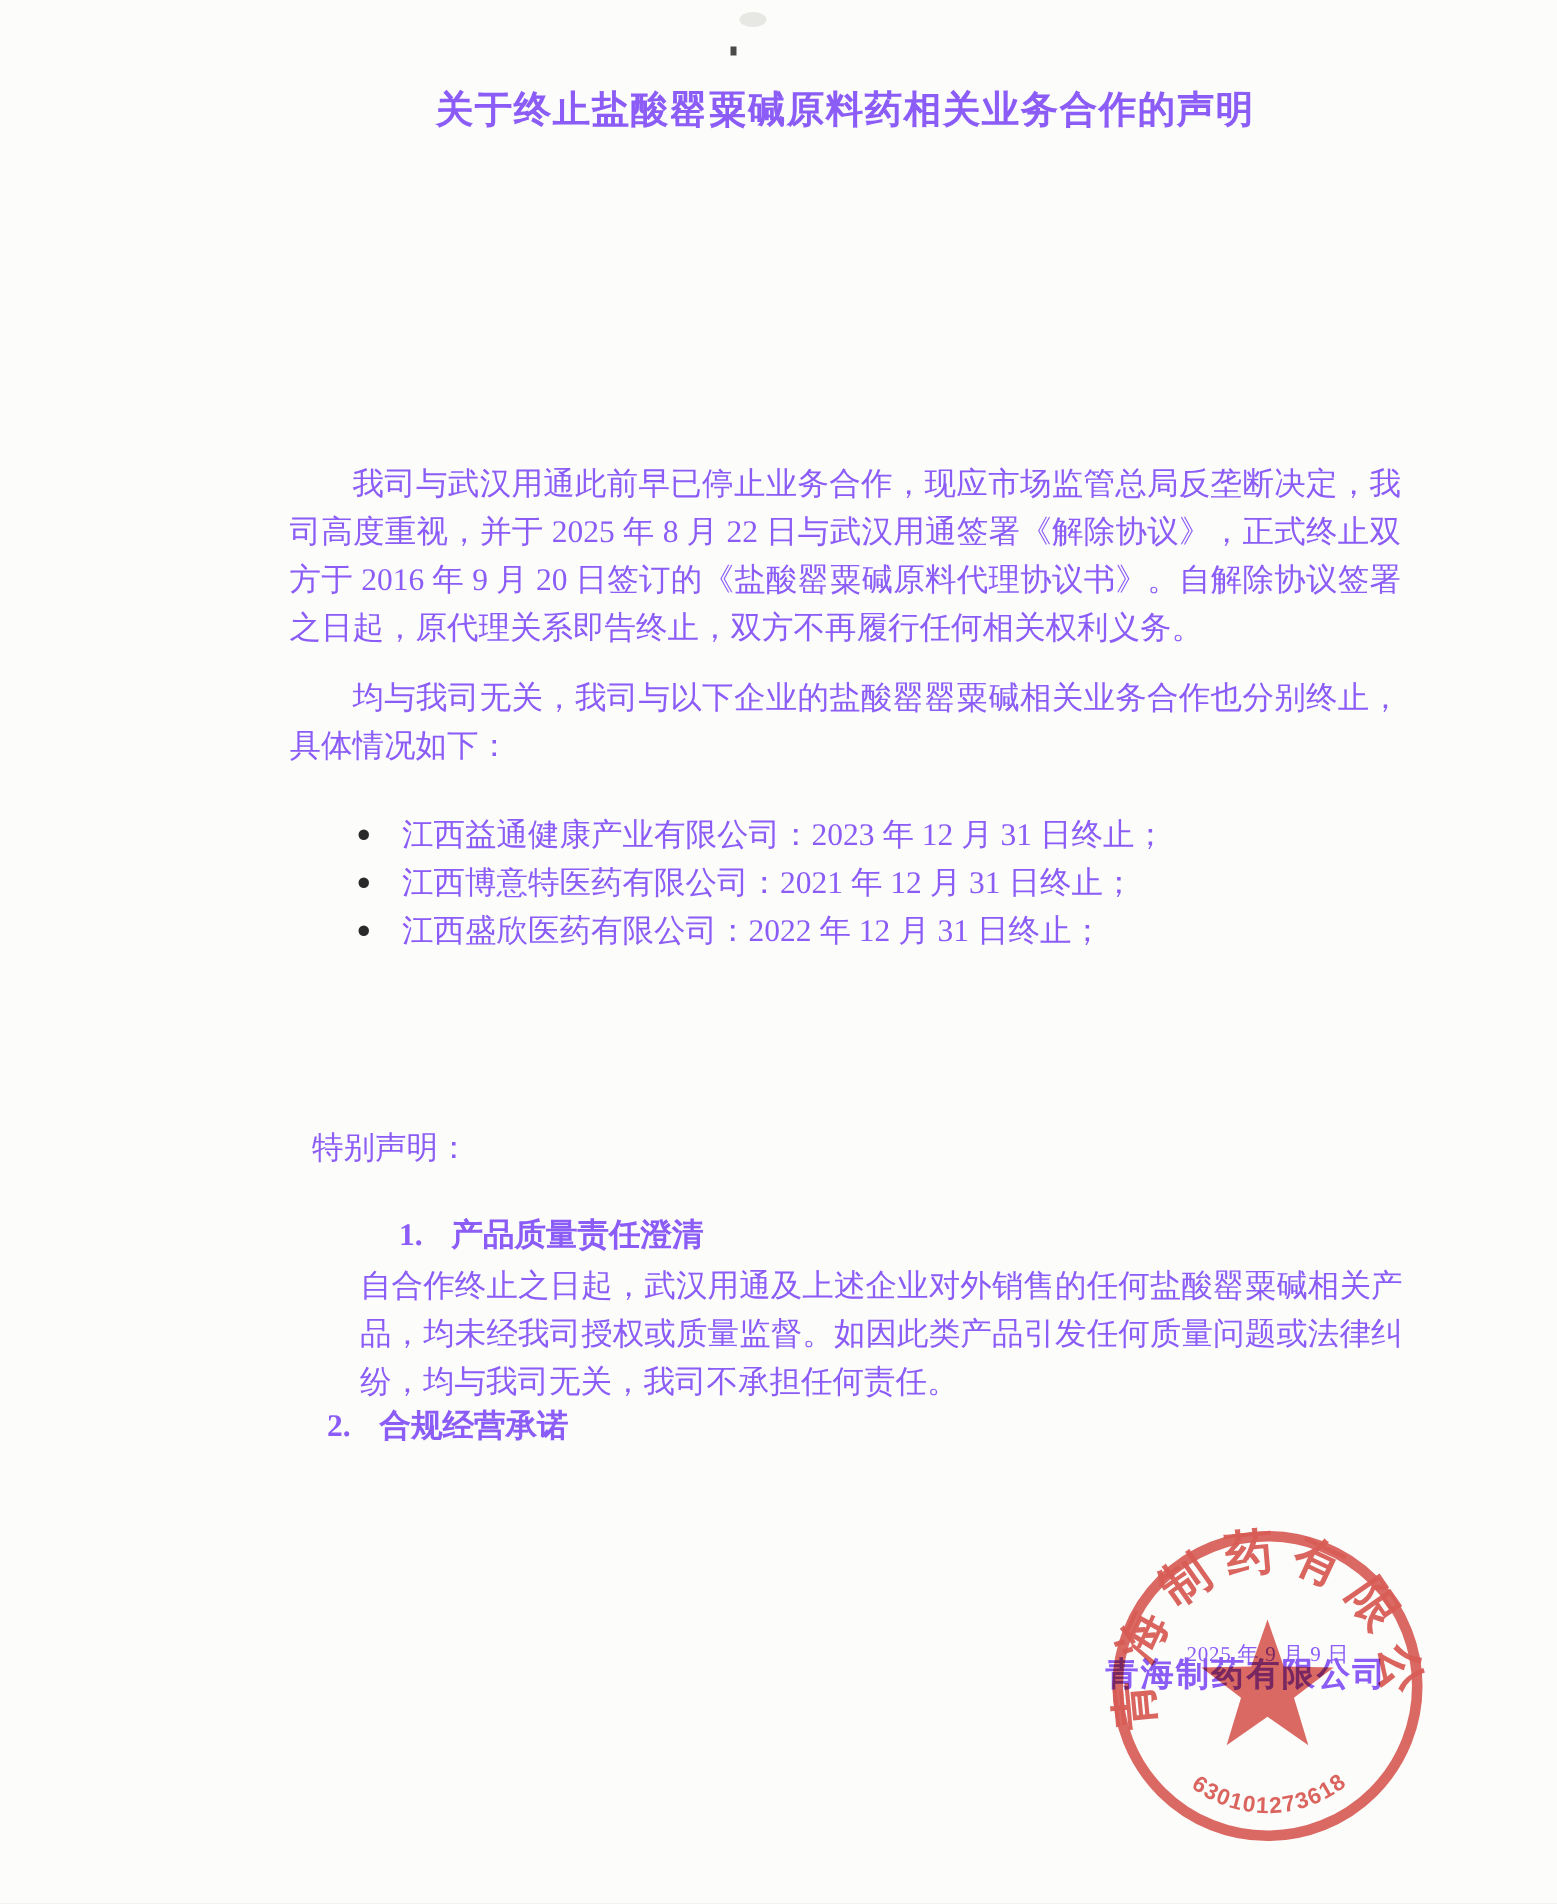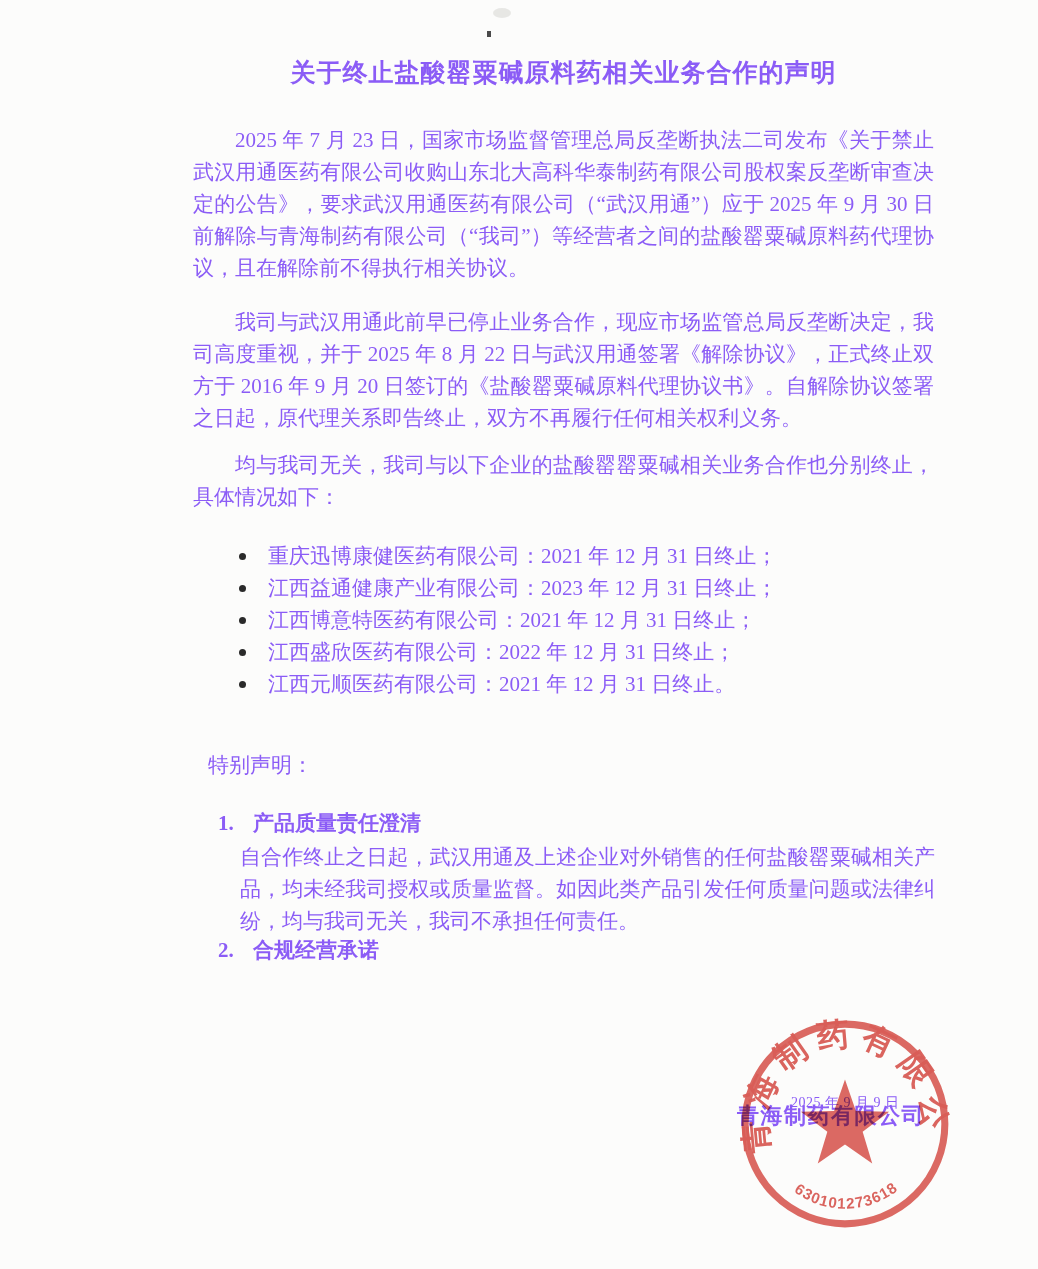--- a/index.html
+++ b/index.html
@@ -16,21 +16,21 @@
   .bodytext{font-size:21px;line-height:32px;text-align:justify;margin:0;}
   .indent{text-indent:2em;}
   .p1{top:124px;left:193px;width:741px;}
   .p2{top:306px;left:193px;width:741px;}
   .p3{top:449px;left:193px;width:741px;}
   .bullets{top:540px;left:237px;width:700px;list-style:none;margin:0;padding:0;}
   .bullets li{position:relative;padding-left:31px;font-size:21px;line-height:32px;}
   .dot{position:absolute;left:2px;top:13px;width:7px;height:7px;border-radius:50%;background:#2a2a2a;}
   .special{top:751px;left:208px;font-size:21px;font-weight:normal;}
   .numrow{left:218px;font-size:21px;font-weight:bold;}
-  .numrow1{top:809px;}
+  .numrow1{top:809px;margin-left:48px;}
   .numrow2{top:936px;}
   .num{display:inline-block;width:35px;}
   .item-body{left:240px;width:695px;}
   .ib1{top:841px;}
   .ib2{top:961px;}
   .sig-company{top:1101px;left:737px;font-size:22px;font-weight:600;letter-spacing:1.5px;}
   .sig-date{top:1094px;left:771px;font-size:14px;letter-spacing:.5px;margin-left:20px;}
   .stamp{top:1008px;left:729px;mix-blend-mode:multiply;opacity:.88;}
   .ring-text{font-size:32px;letter-spacing:9px;font-weight:bold;font-family:"Liberation Serif","DejaVu Serif",serif;}
   .serial-text{font-size:15px;letter-spacing:1px;font-weight:bold;font-family:"Liberation Sans","DejaVu Sans",sans-serif;}
@@ -40,32 +40,29 @@
 </head>
 <body>
 
 <div class="page">
 
   <div class="abs smudge"></div>
   <div class="abs speck"></div>
 
   <h1 class="abs title">关于终止盐酸罂粟碱原料药相关业务合作的声明</h1>
 
-  <p class="abs bodytext indent p1">2025 年 7 月 23 日，国家市场监督管理总局反垄断执法二司发布《关于禁止武汉用通医药有限公司收购山东北大高科华泰制药有限公司股权案反垄断审查决定的公告》，要求武汉用通医药有限公司（“武汉用通”）应于 2025 年 9 月 30 日前解除与青海制药有限公司（“我司”）等经营者之间的盐酸罂粟碱原料药代理协议，且在解除前不得执行相关协议。</p>
 
   <p class="abs bodytext indent p2">我司与武汉用通此前早已停止业务合作，现应市场监管总局反垄断决定，我司高度重视，并于 2025 年 8 月 22 日与武汉用通签署《解除协议》，正式终止双方于 2016 年 9 月 20 日签订的《盐酸罂粟碱原料代理协议书》。自解除协议签署之日起，原代理关系即告终止，双方不再履行任何相关权利义务。</p>
 
   <p class="abs bodytext indent p3">均与我司无关，我司与以下企业的盐酸罂罂粟碱相关业务合作也分别终止，具体情况如下：</p>
 
   <ul class="abs bullets">
-    <li><span class="dot"></span><span>重庆迅博康健医药有限公司：2021 年 12 月 31 日终止；</span></li>
     <li><span class="dot"></span><span>江西益通健康产业有限公司：2023 年 12 月 31 日终止；</span></li>
     <li><span class="dot"></span><span>江西博意特医药有限公司：2021 年 12 月 31 日终止；</span></li>
     <li><span class="dot"></span><span>江西盛欣医药有限公司：2022 年 12 月 31 日终止；</span></li>
-    <li><span class="dot"></span><span>江西元顺医药有限公司：2021 年 12 月 31 日终止。</span></li>
   </ul>
 
   <div class="abs special">特别声明：</div>
 
   <div class="abs numrow numrow1">
     <span class="num">1.</span><span>产品质量责任澄清</span>
   </div>
   <p class="abs bodytext item-body ib1">自合作终止之日起，武汉用通及上述企业对外销售的任何盐酸罂粟碱相关产品，均未经我司授权或质量监督。如因此类产品引发任何质量问题或法律纠纷，均与我司无关，我司不承担任何责任。</p>
 
   <div class="abs numrow numrow2">

